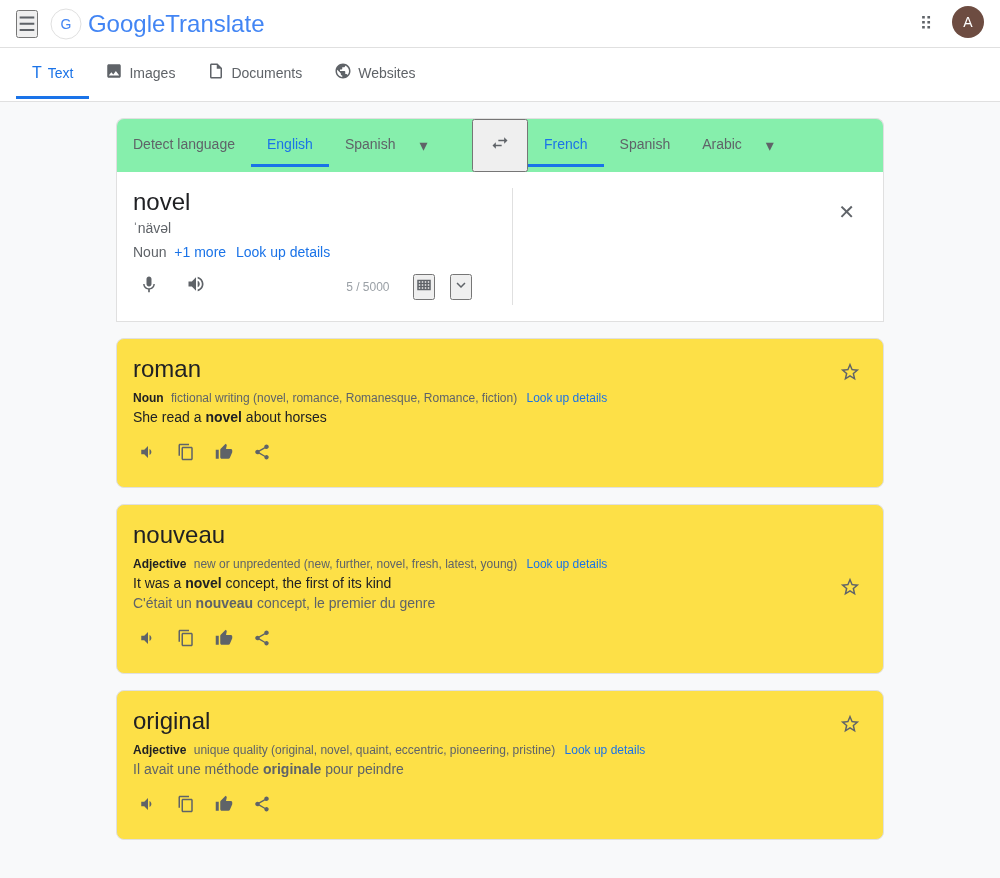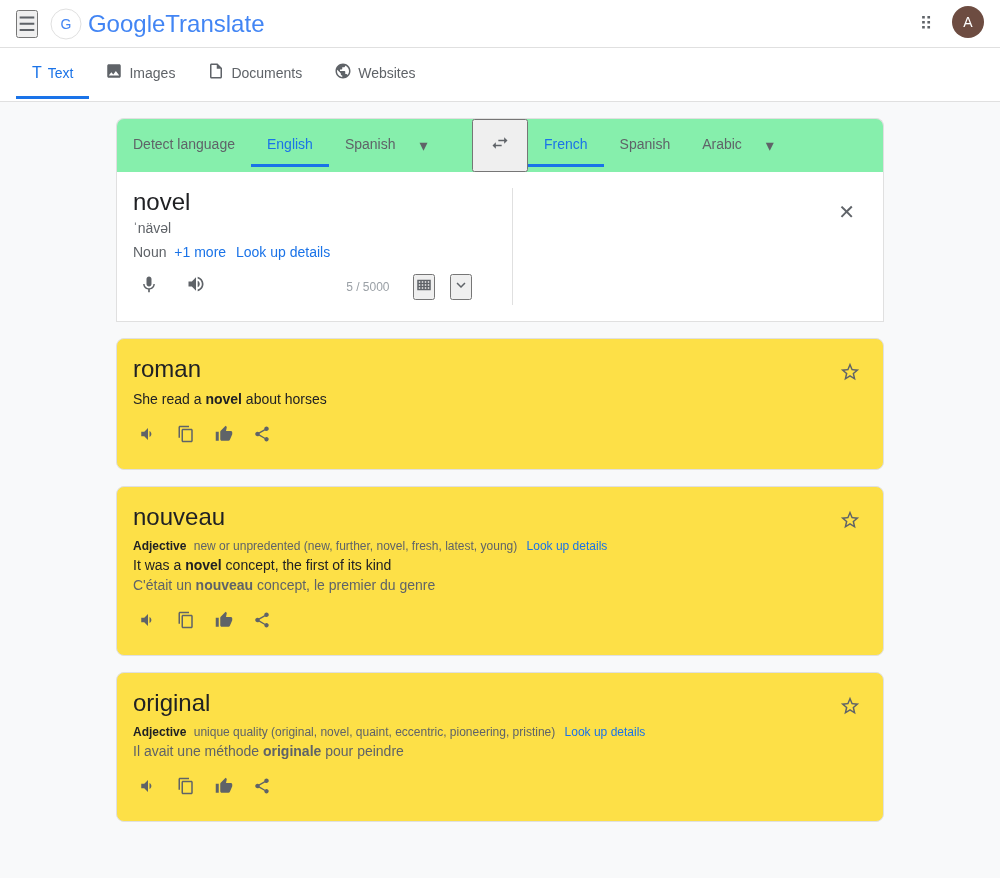--- a/index.html
+++ b/index.html
@@ -177,20 +177,25 @@
       </div>
     </div>
   </div>
 
   <div class="results-area">
 
     <div class="result-card">
       <div style="display:flex; align-items:flex-start;">
         <div style="flex:1;">
           <div class="result-word">roman</div>
+          <div class="result-type">
+            <strong>Noun</strong>
+            <span style="margin-left:4px;">fictional writing (novel, romance, Romanesque, Romance, fiction)</span>
+            <a style="color:#1a73e8; margin-left:6px;">Look up details</a>
+          </div>
           <div class="result-example">
             <span>She read a </span><b>novel</b><span> about horses</span>
           </div>
           <div class="result-controls">
             <button class="result-icon-btn">
               <svg width="18" height="18" viewBox="0 0 24 24" fill="#5f6368">
                   <path d="M3 9v6h4l5 5V4L7 9H3zm13.5 3c0-1.77-1.02-3.29-2.5-4.03v8.05c1.48-.73 2.5-2.25 2.5-4.02z"></path>
                 </svg>
             </button>
             <button class="result-icon-btn">
@@ -212,21 +217,21 @@
         </div>
         <button class="result-icon-btn star-btn" style="margin-left:8px;">
           <svg width="22" height="22" viewBox="0 0 24 24" fill="#5f6368">
               <path d="M22 9.24l-7.19-.62L12 2 9.19 8.63 2 9.24l5.46 4.73L5.82 21 12 17.27 18.18 21l-1.63-7.03L22 9.24zM12 15.4l-3.76 2.27 1-4.28-3.32-2.88 4.38-.38L12 6.1l1.71 4.04 4.38.38-3.32 2.88 1 4.28L12 15.4z"></path>
             </svg>
         </button>
       </div>
     </div>
 
     <div class="result-card">
-      <div style="display:flex; align-items:flex-start;">
+      <div style="display:flex; align-items:center;">
         <div style="flex:1;">
           <div class="result-word">nouveau</div>
           <div class="result-type">
             <strong>Adjective</strong>
             <span style="margin-left:4px;">new or unpredented (new, further, novel, fresh, latest, young)</span>
             <a style="color:#1a73e8; margin-left:6px;">Look up details</a>
           </div>
           <div class="result-example">
             <span>It was a </span><b>novel</b><span> concept, the first of its kind</span>
           </div>

